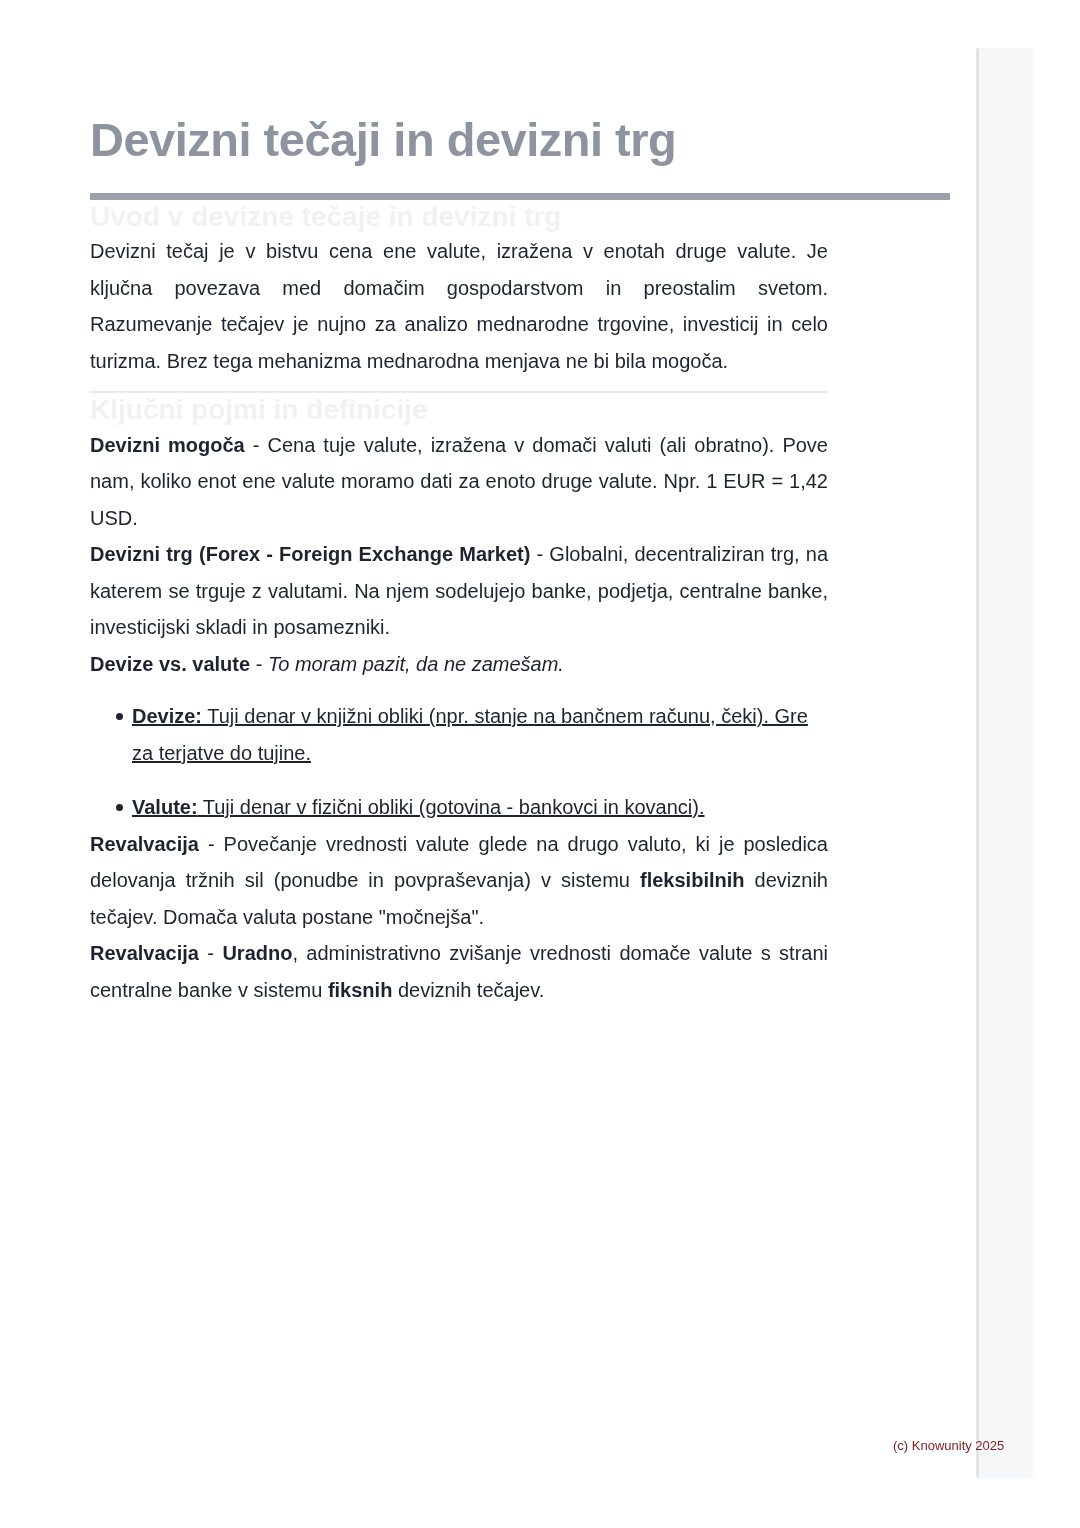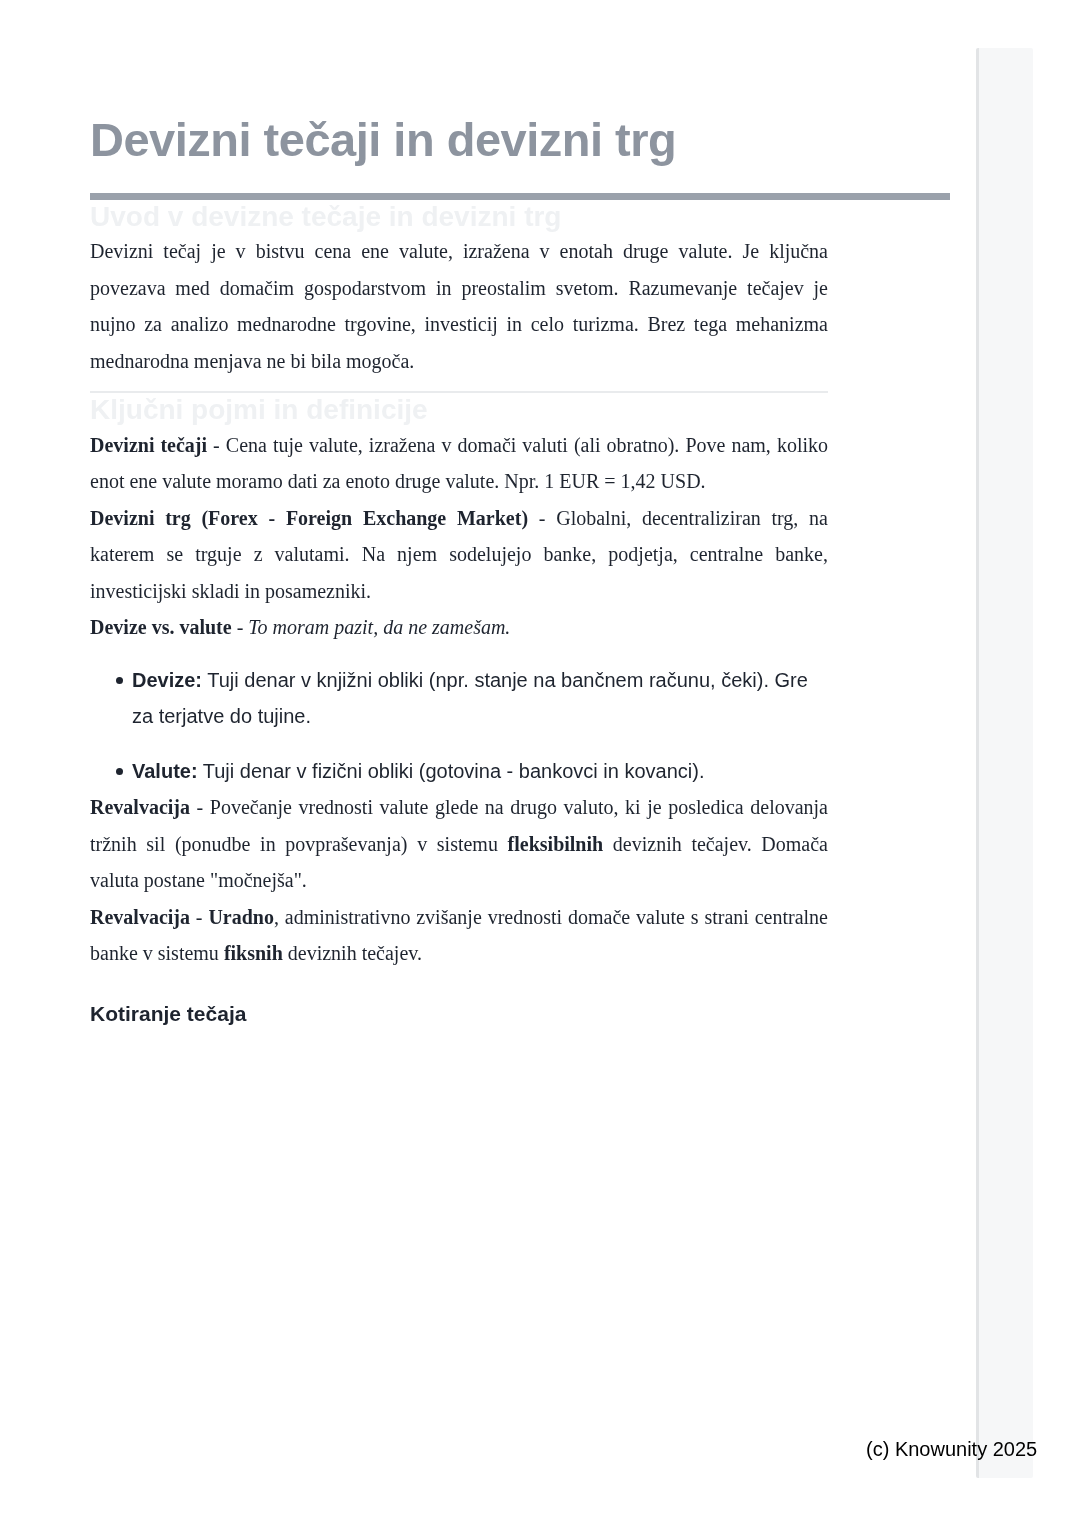--- a/index.html
+++ b/index.html
@@ -18,24 +18,24 @@
     left: 976px;
     top: 48px;
     width: 54px;
     height: 1430px;
     background: #f6f7f8;
     border-left: 3px solid #e2e4e6;
     border-radius: 2px;
   }
   .watermark {
     position: absolute;
-    left: 866px;
+    left: 893px;
     top: 1438px;
-    font-size: 20px;
-    color: #000000;
+    font-size: 13px;
+    color: #7f1d1d;
     z-index: 2;
     white-space: nowrap;
   }
   .content {
     position: absolute;
     left: 90px;
     top: 16px;
     width: 860px;
   }
   h1.doc-title {
@@ -61,38 +61,38 @@
   }
   .h2-intro { margin-top: 50px; }
   .h2-terms { margin-top: 45px; }
   p.body-p {
     margin: 0;
     width: 738px;
     font-size: 20px;
     line-height: 36.5px;
     text-align: justify;
     color: #1e242f;
-    font-family: Liberation Serif, serif;
   }
   .mt-intro { margin-top: 30px; }
   .mt-p { margin-top: 24px; }
   .mt-def { margin-top: 22px; }
   .soft-divider {
     margin-top: 12px;
     width: 738px;
     height: 2px;
     background: #e9ebed;
   }
   .b { font-weight: 700; }
   .i { font-style: italic; }
   ul.term-list {
     margin: 16px 0 0 0;
     padding: 0;
     width: 738px;
     list-style: none;
+    text-decoration: underline;
   }
   ul.term-list li {
     position: relative;
     margin: 0;
     padding-left: 42px;
     font-size: 20px;
     line-height: 36.5px;
     text-align: left;
   }
   ul.term-list li + li { margin-top: 18px; }
@@ -131,21 +131,21 @@
 
     <h2 class="faint-heading h2-intro">Uvod v devizne tečaje in devizni trg</h2>
 
     <p class="body-p mt-intro">Devizni tečaj je v bistvu cena ene valute, izražena v enotah druge valute. Je ključna povezava med domačim gospodarstvom in preostalim svetom. Razumevanje tečajev je nujno za analizo mednarodne trgovine, investicij in celo turizma. Brez tega mehanizma mednarodna menjava ne bi bila mogoča.</p>
 
     <div class="soft-divider"></div>
 
     <h2 class="faint-heading h2-terms">Ključni pojmi in definicije</h2>
 
     <p class="body-p mt-def">
-      <span class="b">Devizni tečaji</span><span> - Cena tuje valute, izražena v domači valuti (ali obratno). Pove nam, koliko enot ene valute moramo dati za enoto druge valute. Npr. 1 EUR = 1,42 USD.</span>
+      <span class="b">Devizni mogoča</span><span> - Cena tuje valute, izražena v domači valuti (ali obratno). Pove nam, koliko enot ene valute moramo dati za enoto druge valute. Npr. 1 EUR = 1,42 USD.</span>
     </p>
 
     <p class="body-p mt-p">
       <span class="b">Devizni trg (Forex - Foreign Exchange Market)</span><span> - Globalni, decentraliziran trg, na katerem se trguje z valutami. Na njem sodelujejo banke, podjetja, centralne banke, investicijski skladi in posamezniki.</span>
     </p>
 
     <p class="body-p mt-p">
       <span class="b">Devize vs. valute</span><span> - </span><span class="i">To moram pazit, da ne zamešam.</span>
     </p>
 
@@ -161,16 +161,15 @@
     <p class="body-p mt-p">
       <span class="b">Revalvacija</span><span> - Povečanje vrednosti valute glede na drugo valuto, ki je posledica delovanja tržnih sil (ponudbe in povpraševanja) v sistemu </span><span class="b">fleksibilnih</span><span> deviznih tečajev. Domača valuta postane "močnejša".</span>
     </p>
 
 
     <p class="body-p mt-def">
       <span class="b">Revalvacija</span><span> - </span><span class="b">Uradno</span><span>, administrativno zvišanje vrednosti domače valute s strani centralne banke v sistemu </span><span class="b">fiksnih</span><span> deviznih tečajev.</span>
     </p>
 
 
-    <p class="closing-heading">Kotiranje tečaja</p>
 
   </div>
 </div>
 
 </body></html>

